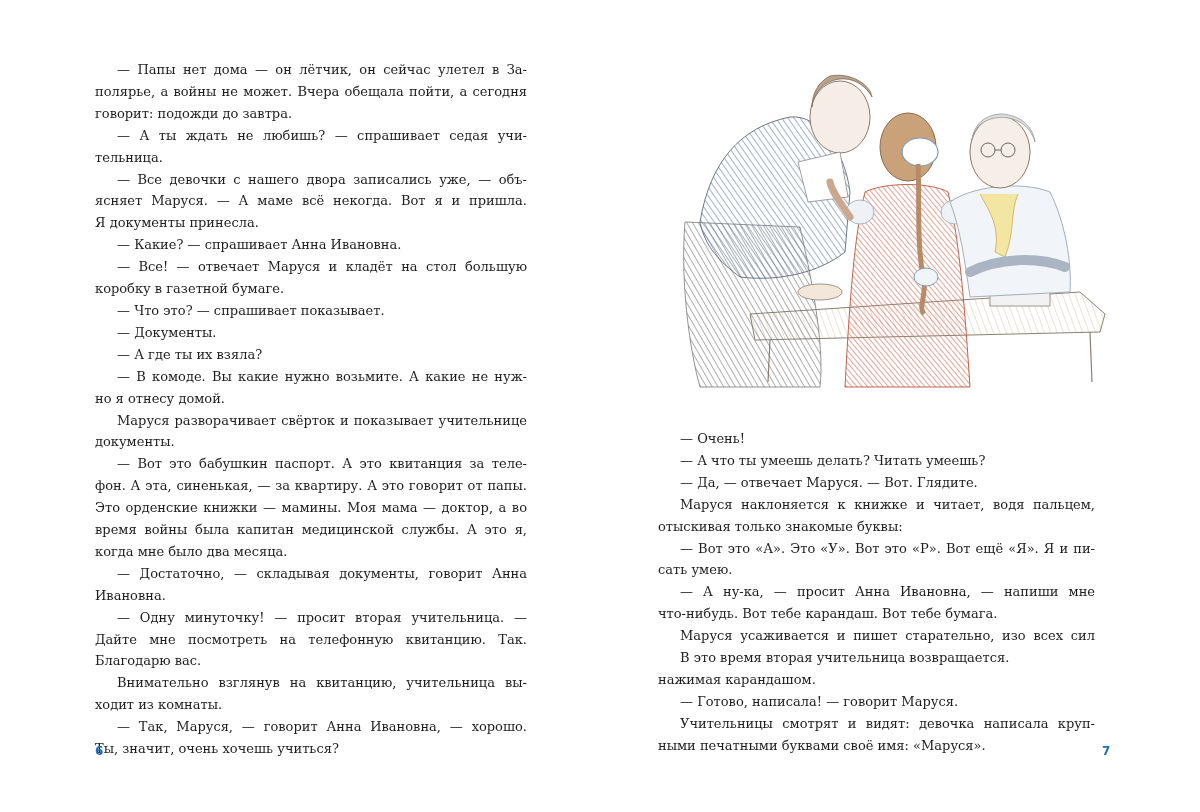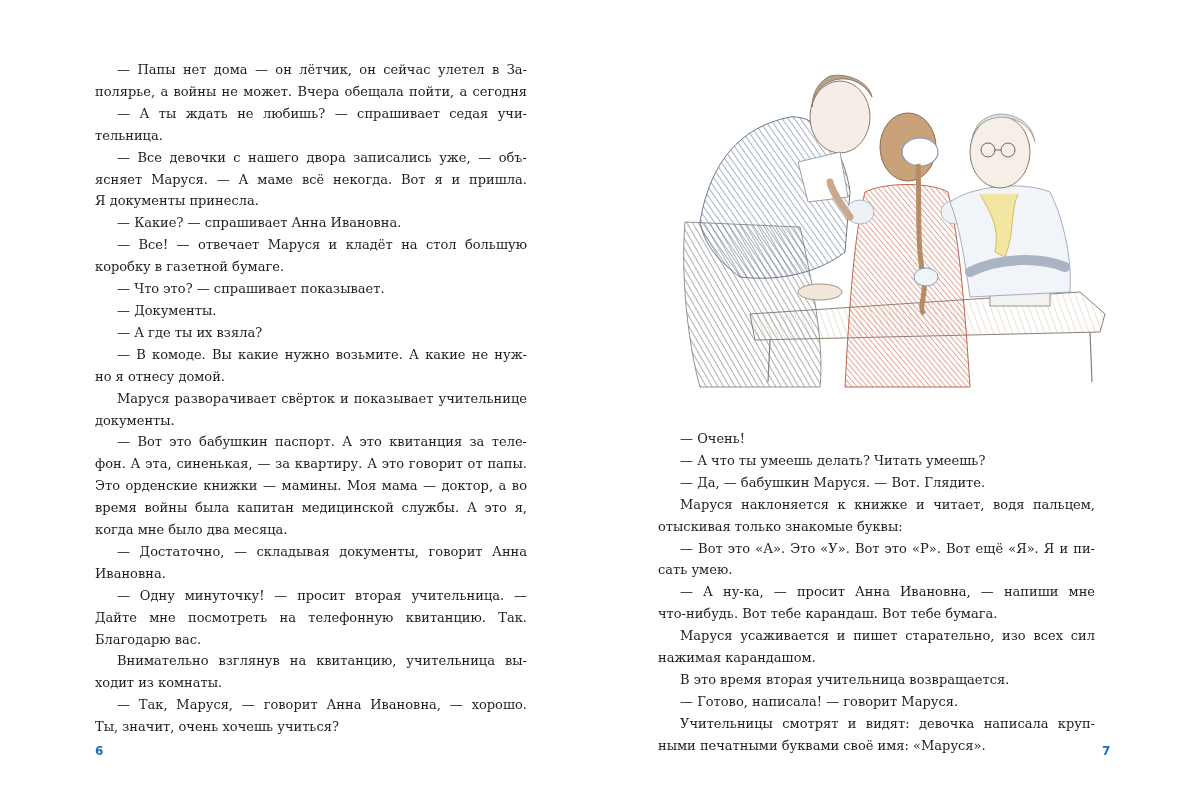--- a/index.html
+++ b/index.html
@@ -20,20 +20,21 @@
   .pn-right { left: 502px; }
   .illustration { position: absolute; left: 80px; top: 52px; width: 440px; height: 340px; }
 </style>
 </head>
 <body>
 
 <div class="page page-left">
   <div class="col col-left" id="left-col">
       <span class="line indent">— Папы нет дома — он лётчик, он сейчас улетел в За-</span>
       <span class="line">полярье, а войны не может. Вчера обещала пойти, а сегодня</span>
+      <span class="line last">говорит: подожди до завтра.</span>
       <span class="line indent">— А ты ждать не любишь? — спрашивает седая учи-</span>
       <span class="line last">тельница.</span>
       <span class="line indent">— Все девочки с нашего двора записались уже, — объ-</span>
       <span class="line">ясняет Маруся. — А маме всё некогда. Вот я и пришла.</span>
       <span class="line last">Я документы принесла.</span>
       <span class="line indent last">— Какие? — спрашивает Анна Ивановна.</span>
       <span class="line indent">— Все! — отвечает Маруся и кладёт на стол большую</span>
       <span class="line last">коробку в газетной бумаге.</span>
       <span class="line indent last">— Что это? — спрашивает показывает.</span>
       <span class="line indent last">— Документы.</span>
@@ -118,28 +119,28 @@
       <path d="M292,88 C295,60 345,55 355,90 C352,70 335,62 320,62 C305,63 294,72 292,88 Z" fill="#dedede" stroke="#999" stroke-width="0.8"></path>
 
       <circle cx="308" cy="98" r="7" fill="none" stroke="#666" stroke-width="1"></circle>
       <circle cx="328" cy="98" r="7" fill="none" stroke="#666" stroke-width="1"></circle>
       <line x1="315" y1="98" x2="321" y2="98" stroke="#666" stroke-width="1"></line>
     </svg>
   </div>
   <div class="col col-right" id="right-col">
       <span class="line indent last">— Очень!</span>
       <span class="line indent last">— А что ты умеешь делать? Читать умеешь?</span>
-      <span class="line indent last">— Да, — бабушкин Маруся. — Вот. Глядите.</span>
+      <span class="line indent last">— Да, — отвечает Маруся. — Вот. Глядите.</span>
       <span class="line indent">Маруся наклоняется к книжке и читает, водя пальцем,</span>
       <span class="line last">отыскивая только знакомые буквы:</span>
       <span class="line indent">— Вот это «А». Это «У». Вот это «Р». Вот ещё «Я». Я и пи-</span>
       <span class="line last">сать умею.</span>
       <span class="line indent">— А ну-ка, — просит Анна Ивановна, — напиши мне</span>
       <span class="line last">что-нибудь. Вот тебе карандаш. Вот тебе бумага.</span>
       <span class="line indent">Маруся усаживается и пишет старательно, изо всех сил</span>
+      <span class="line indent last">В это время вторая учительница возвращается.</span>
       <span class="line last">нажимая карандашом.</span>
-      <span class="line indent last">В это время вторая учительница возвращается.</span>
       <span class="line indent last">— Готово, написала! — говорит Маруся.</span>
       <span class="line indent">Учительницы смотрят и видят: девочка написала круп-</span>
       <span class="line last">ными печатными буквами своё имя: «Маруся».</span>
     </div>
   <div class="page-num pn-right" style="color: rgb(31, 111, 181);">7</div>
 </div>
 
 </body></html>

